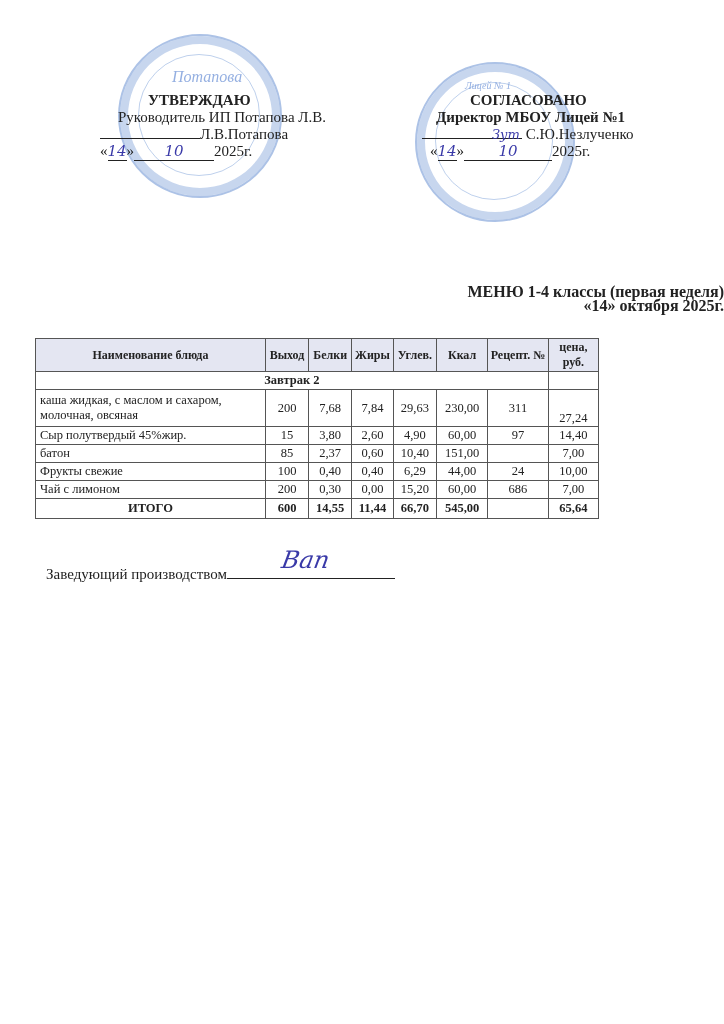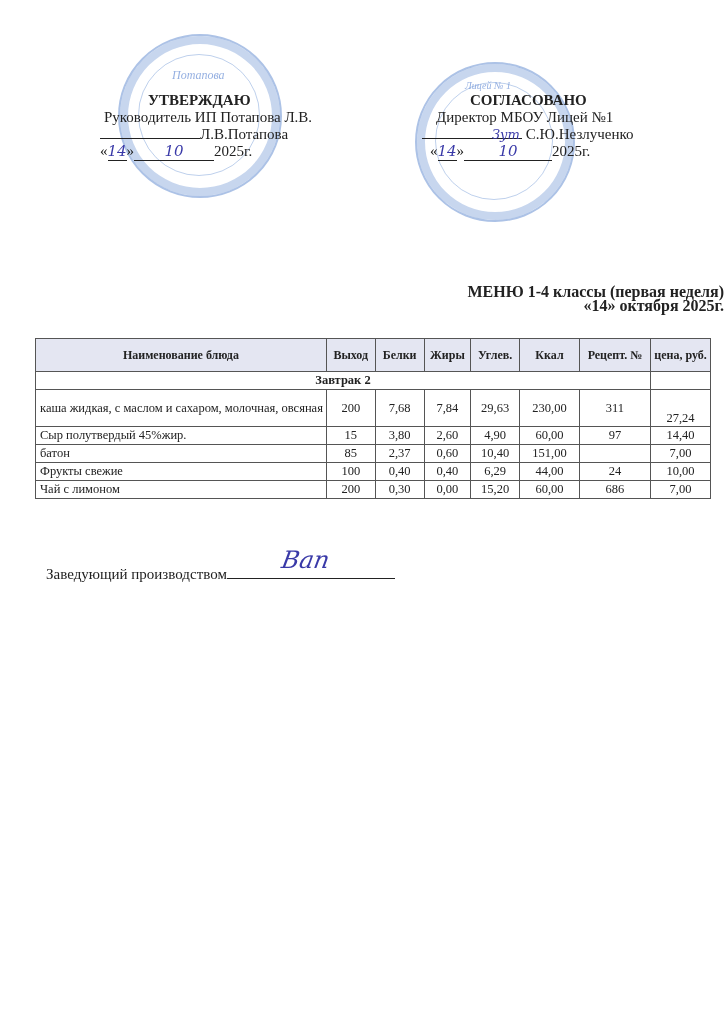--- a/index.html
+++ b/index.html
@@ -2,26 +2,26 @@
 <html><head>
 <meta charset="utf-8">
 <style>
   html, body { margin:0; padding:0; background:#ffffff; }
   body { width:724px; height:1024px; position:relative; overflow:hidden;
          font-family:"Liberation Serif","DejaVu Serif",serif; color:#222; }
   .abs { position:absolute; }
   .stamp { position:absolute; border-radius:50%; border:2px solid rgba(70,120,200,0.45);
            box-shadow: inset 0 0 0 6px rgba(255,255,255,0), inset 0 0 0 8px rgba(70,120,200,0.3); }
   .stamp-inner { position:absolute; border-radius:50%; border:1.5px solid rgba(70,120,200,0.35); }
-  .stamp-text { position:absolute; color:rgba(60,110,200,0.55); font-style:italic; font-size:12px; }
+  .stamp-text { position:absolute; color:rgba(60,110,200,0.55); font-style:italic; font-size:16px; }
   .hdr-block { position:absolute; font-size:15px; line-height:17px; color:#222; }
   .hdr-title { font-weight:bold; font-size:15px; }
   .hand { font-family:"DejaVu Serif",serif; font-style:italic; color:#3a3aa8; font-size:15px; }
   .title { position:absolute; left:0; width:724px; text-align:right; font-weight:bold; font-size:16px; }
-  table.menu { position:absolute; left:35px; top:338px; width:676px; border-collapse:collapse;
+  table.menu { position:absolute; left:35px; top:338px; width:564px; border-collapse:collapse;
                font-size:12.5px; }
   table.menu td, table.menu th { border:1px solid #555; padding:0 2px; text-align:center; }
   table.menu th { background:#e4e6f2; font-weight:bold; height:32px; font-size:12px; }
   table.menu td.name { text-align:left; padding-left:4px; }
   table.menu tr.sec td { height:17px; font-weight:bold; }
   table.menu tr.r td { height:17px; }
   table.menu tr.tall td { height:36px; }
   table.menu tr.total td { font-weight:bold; height:19px; }
   .bottom-price { vertical-align:bottom; padding-bottom:2px; }
   .sig-line { position:absolute; font-size:15px; }
@@ -32,32 +32,32 @@
 <div class="stamp" style="left:118px;top:34px;width:160px;height:160px;"></div>
 <div class="stamp-inner" style="left:138px;top:54px;width:120px;height:120px;"></div>
 <div class="stamp-text" style="left:172px;top:68px;">Потапова</div>
 
 <div class="stamp" style="left:415px;top:62px;width:156px;height:156px;"></div>
 <div class="stamp-inner" style="left:435px;top:82px;width:116px;height:116px;"></div>
 <div class="stamp-text" style="left:465px;top:80px;font-size:10px;">Лицей № 1</div>
 
 <div class="hdr-block" style="left:100px;top:92px;width:240px;">
   <div class="hdr-title" style="padding-left:48px;">УТВЕРЖДАЮ</div>
-  <div style="padding-left:4px;">Руководитель ИП Потапова Л.В.</div>
+  <div style="padding-left:4px;text-align:center;">Руководитель ИП Потапова Л.В.</div>
   <div style="padding-left:0;">
     <span style="display:inline-block;width:100px;border-bottom:1px solid #222;"></span><span>Л.В.Потапова</span>
   </div>
   <div>
     <span>«</span><span class="hand" style="border-bottom:1px solid #222;">14</span><span>»</span><span style="display:inline-block;width:80px;border-bottom:1px solid #222;text-align:center;" class="hand">10</span><span>2025г.</span>
   </div>
 </div>
 
 <div class="hdr-block" style="left:422px;top:92px;width:240px;">
   <div class="hdr-title" style="padding-left:48px;">СОГЛАСОВАНО</div>
-  <div style="padding-left:14px;">Директор МБОУ Лицей №1</div>
+  <div style="padding-left:14px;font-weight:bold;">Директор МБОУ Лицей №1</div>
   <div>
     <span style="display:inline-block;width:100px;border-bottom:1px solid #222;"></span><span class="hand" style="font-size:13px;margin-left:-30px;margin-right:6px;">Зym</span><span>С.Ю.Незлученко</span>
   </div>
   <div style="padding-left:8px;">
     <span>«</span><span class="hand" style="border-bottom:1px solid #222;">14</span><span>»</span><span style="display:inline-block;width:88px;border-bottom:1px solid #222;text-align:center;" class="hand">10</span><span>2025г.</span>
   </div>
 </div>
 
 <div class="title" style="top:283px;">МЕНЮ 1-4 классы  (первая неделя)</div>
 <div class="title" style="top:297px;">«14» октября 2025г.</div>
@@ -133,19 +133,29 @@
     <tr class="r">
       <td class="name">Чай с лимоном</td>
       <td>200</td>
       <td>0,30</td>
       <td>0,00</td>
       <td>15,20</td>
       <td>60,00</td>
       <td>686</td>
       <td>7,00</td>
     </tr>
+    <tr class="total">
+      <td>ИТОГО</td>
+      <td>600</td>
+      <td>14,55</td>
+      <td>11,44</td>
+      <td>66,70</td>
+      <td>545,00</td>
+      <td></td>
+      <td>65,64</td>
+    </tr>
   </tbody>
 </table>
 
 <div class="sig-line" style="left:46px;top:566px;">
   <span>Заведующий производством</span><span style="display:inline-block;width:168px;border-bottom:1px solid #222;"></span>
 </div>
 <div class="abs hand" style="left:282px;top:546px;font-size:24px;transform:skewX(-10deg);">Вап</div>
 
 </body></html>

